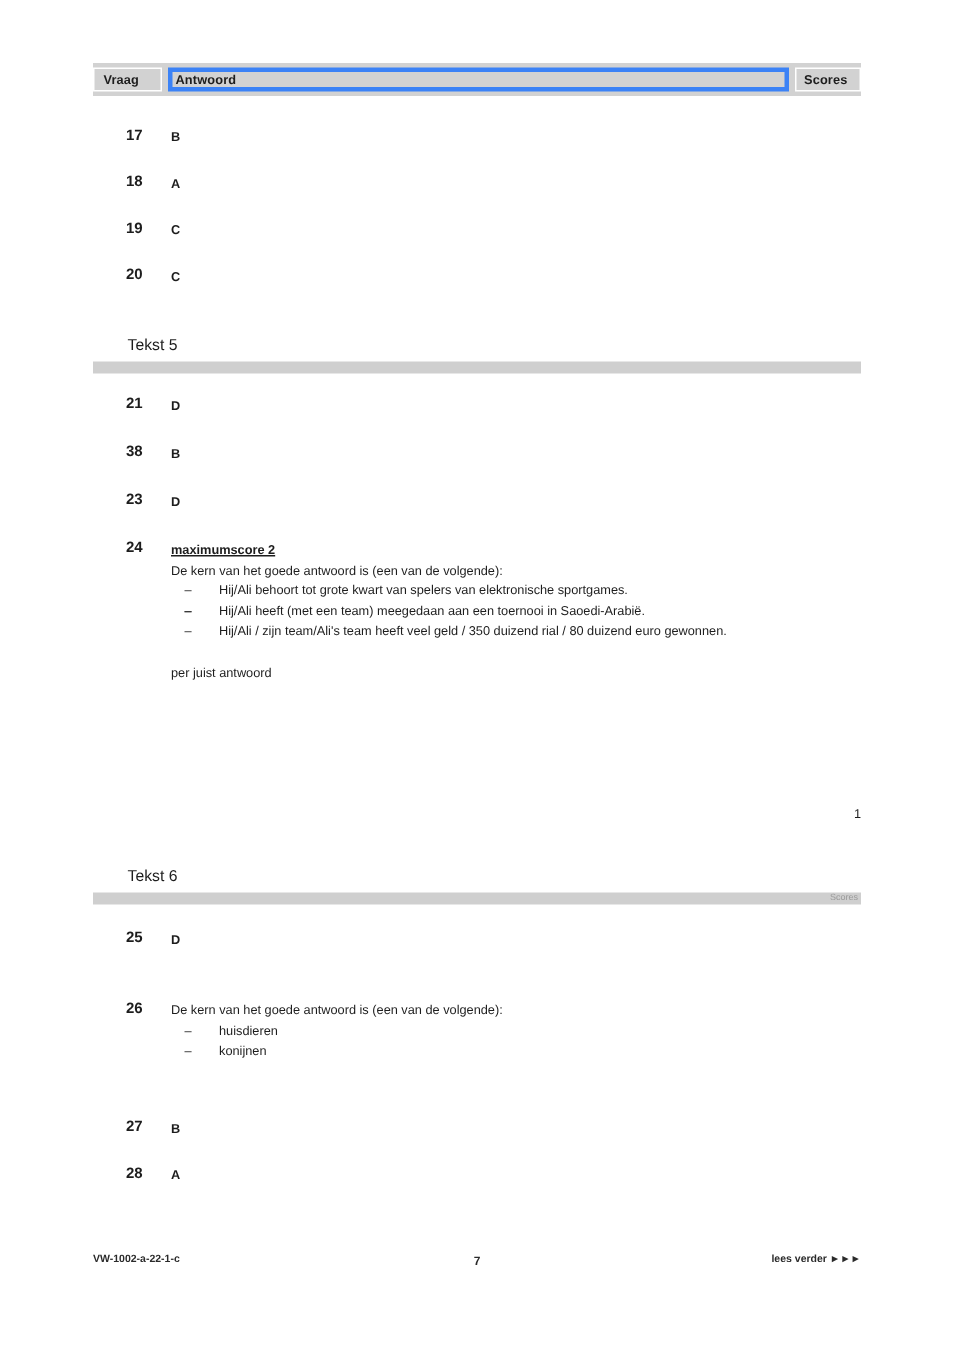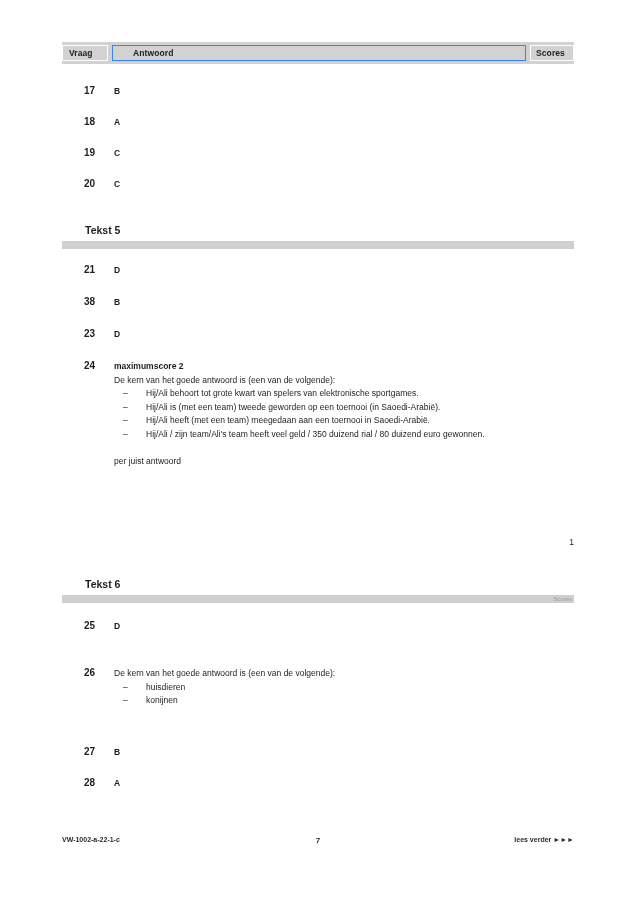--- a/index.html
+++ b/index.html
@@ -46,23 +46,23 @@
   }
   .th-vraag {
     width: 46px;
     border: 1px solid #ffffff;
     box-sizing: border-box;
     padding-left: 6px;
     margin: 3px 0 3px 0;
   }
   .th-antwoord {
     flex: 1;
-    border: 1px solid #3b82f6;
+    border: 3px solid #3b82f6;
     box-sizing: border-box;
-    padding-left: 20px;
+    padding-left: 2px;
     margin: 3px 0 3px 4px;
   }
   .th-scores {
     width: 44px;
     border: 1px solid #ffffff;
     box-sizing: border-box;
     padding-left: 5px;
     margin: 3px 0 3px 4px;
   }
 
@@ -94,20 +94,21 @@
     font-size: 8.5px;
     color: #1d1d1d;
   }
   .a-text {
     font-size: 8.5px;
     color: #1d1d1d;
     line-height: 13.5px;
   }
   .a-text.bold {
     font-weight: bold;
+    text-decoration: underline;
   }
   .score {
     position: absolute;
     right: 0;
     top: 0;
     width: 40px;
     text-align: right;
     font-size: 8.5px;
     color: #1d1d1d;
   }
@@ -136,21 +137,21 @@
   .section {
     position: absolute;
     left: 62px;
     width: 512px;
   }
   .section-title {
     position: absolute;
     left: 23px;
     top: 0;
     font-size: 10.5px;
-    font-weight: bold;
+    font-weight: normal;
     color: #1d1d1d;
   }
   .section-bar {
     position: absolute;
     left: 0;
     top: 17px;
     width: 512px;
     height: 8px;
     background: #cfcfcf;
   }
@@ -277,21 +278,21 @@
     <div class="score"></div>
   </div>
 
   <div class="row" style="top:360px;">
     <div class="q-num">24</div>
     <div class="a-body">
       <div class="a-text bold">maximumscore 2</div>
       <div class="a-text">De kern van het goede antwoord is (een van de volgende):</div>
       <ul class="dash-list">
         <li><span class="dash">–</span><span>Hij/Ali behoort tot grote kwart van spelers van elektronische sportgames.</span></li>
-        <li><span class="dash">–</span><span>Hij/Ali is (met een team) tweede geworden op een toernooi (in Saoedi-Arabië).</span></li>
+        <li><span class="dash">–</span></li>
         <li><span class="dash">–</span><span>Hij/Ali heeft (met een team) meegedaan aan een toernooi in Saoedi-Arabië.</span></li>
         <li><span class="dash">–</span><span>Hij/Ali / zijn team/Ali's team heeft veel geld / 350 duizend rial / 80 duizend euro gewonnen.</span></li>
       </ul>
       <div class="a-text" style="margin-top:14px;">per juist antwoord</div>
     </div>
     <div class="score" style="top:null;"></div>
   </div>
   <div class="row" style="top:536px;">
     <div class="score">1</div>
   </div>

